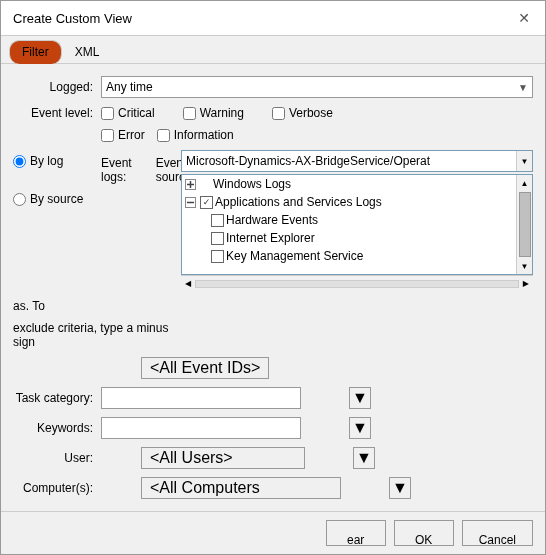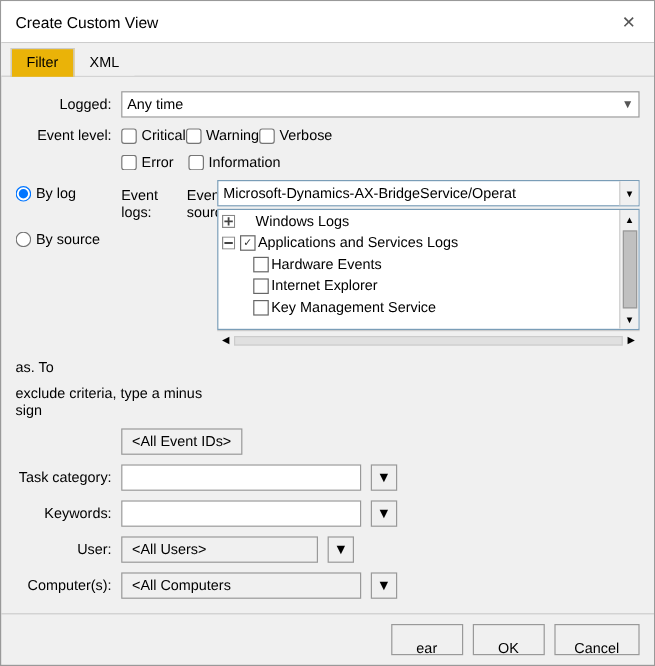--- a/index.html
+++ b/index.html
@@ -3,41 +3,41 @@
   <meta charset="utf-8">
   <style>
     * { box-sizing: border-box; margin: 0; padding: 0; }
     body { font-family: 'Segoe UI', Tahoma, Geneva, Verdana, sans-serif; font-size: 12px; background: #f0f0f0; display: flex; justify-content: center; align-items: center; height: 100vh; }
     .dialog { width: 546px; height: 555px; background: #f0f0f0; border: 1px solid #999; box-shadow: 2px 2px 8px rgba(0,0,0,0.3); display: flex; flex-direction: column; }
     .title-bar { background: #fff; padding: 8px 12px; display: flex; justify-content: space-between; align-items: center; border-bottom: 1px solid #ccc; }
     .title-bar-title { font-size: 13px; color: #000; }
     .close-btn { width: 18px; height: 18px; background: none; border: none; cursor: pointer; font-size: 14px; color: #555; display: flex; align-items: center; justify-content: center; }
     .tabs { display: flex; background: #f0f0f0; padding: 4px 8px 0; border-bottom: 1px solid #ccc; }
     .tab { padding: 4px 12px; font-size: 12px; cursor: pointer; border: 1px solid transparent; border-bottom: none; background: #f0f0f0; }
-    .tab.active { background: #eab308; border-color: #ccc; border-bottom-color: #fff; margin-bottom: -1px; z-index: 1; }
+    .tab.active { background: #c2410c; border-color: #ccc; border-bottom-color: #fff; margin-bottom: -1px; z-index: 1; border-radius: 10px; }
     .content { flex: 1; padding: 12px; display: flex; flex-direction: column; gap: 8px; overflow: hidden; }
     .form-row { display: flex; align-items: center; gap: 8px; }
     .form-label { width: 80px; text-align: right; font-size: 12px; color: #000; flex-shrink: 0; }
     .form-select { flex: 1; height: 22px; border: 1px solid #999; background: #fff; font-size: 12px; padding: 0 4px; display: flex; align-items: center; justify-content: space-between; cursor: pointer; }
     .select-arrow { font-size: 10px; color: #555; }
     .checkbox-row { display: flex; align-items: center; gap: 16px; margin-left: 88px; }
     .checkbox-item { display: flex; align-items: center; gap: 4px; cursor: pointer; }
     .checkbox-item input[type=checkbox] { width: 13px; height: 13px; cursor: pointer; }
     .radio-item { display: flex; align-items: center; gap: 4px; cursor: pointer; font-size: 12px; }
     .radio-item input[type=radio] { cursor: pointer; }
     .tree-container { flex: 1; border: 1px solid #7a9db7; background: #fff; overflow: hidden; position: relative; }
     .tree-scroll { width: 100%; height: 100%; overflow-y: auto; overflow-x: auto; }
     .tree-item { display: flex; align-items: center; padding: 1px 0; white-space: nowrap; cursor: pointer; }
     .expand-btn { width: 16px; height: 16px; display: inline-flex; align-items: center; justify-content: center; font-size: 9px; flex-shrink: 0; }
     .checkbox-box { width: 13px; height: 13px; border: 1px solid #666; background: #fff; display: inline-flex; align-items: center; justify-content: center; margin: 0 2px; flex-shrink: 0; font-size: 9px; }
     .checkbox-box.checked { color: #333; }
     .node-label { font-size: 12px; }
     .event-ids-row { display: flex; align-items: center; gap: 4px; font-size: 12px; }
     .event-ids-label { width: 160px; flex-shrink: 0; }
-    .btn-all-events { height: 22px; border: 1px solid #999; background: #f0f0f0; padding: 0 8px; font-size: 12px; cursor: pointer; white-space: nowrap; }
+    .btn-all-events { height: 22px; border: 1px solid #999; background: #f0f0f0; padding: 0 8px; font-size: 16px; cursor: pointer; white-space: nowrap; margin-left: 40px; }
     .small-row { display: flex; align-items: center; gap: 8px; }
     .small-label { width: 80px; text-align: right; font-size: 12px; flex-shrink: 0; }
     .small-input { height: 22px; border: 1px solid #999; background: #fff; padding: 0 4px; font-size: 12px; width: 200px; }
     .bottom-buttons { display: flex; justify-content: flex-end; gap: 8px; padding: 8px 12px; border-top: 1px solid #ccc; }
     .dialog-btn { height: 24px; border: 1px solid #999; background: #f0f0f0; padding: 12px 16px; font-size: 12px; cursor: pointer; min-width: 60px; }
     .scroll-bar-area { display: flex; align-items: center; justify-content: space-between; background: #f0f0f0; border-top: 1px solid #ccc; padding: 0 4px; height: 16px; }
     .scroll-arrow { font-size: 8px; cursor: pointer; }
     .horiz-scroll { flex: 1; height: 8px; background: #e0e0e0; margin: 0 4px; border: 1px solid #ccc; }
     .vertical-scroll { position: absolute; right: 0; top: 0; bottom: 0; width: 16px; background: #f0f0f0; border-left: 1px solid #ccc; display: flex; flex-direction: column; align-items: center; }
     .vscroll-up, .vscroll-down { width: 16px; height: 16px; display: flex; align-items: center; justify-content: center; font-size: 8px; cursor: pointer; }
@@ -63,21 +63,21 @@
     <div class="form-row">
       <span class="form-label">Logged:</span>
       <div class="form-select" style="width:330px;">
         <span>Any time</span>
         <span class="select-arrow">▼</span>
       </div>
     </div>
 
     <div class="form-row">
       <span class="form-label">Event level:</span>
-      <div class="checkbox-row" style="margin-left:0; display:flex; gap:0;align-items:center;">
+      <div class="checkbox-row" style="margin-left:0; display:flex; gap:28px;align-items:center;">
         <label class="checkbox-item">
           <input type="checkbox" style="">
           <span>Critical</span>
         </label>
         <label class="checkbox-item">
           <input type="checkbox" style="">
           <span>Warning</span>
         </label>
         <label class="checkbox-item">
           <input type="checkbox" style="">

